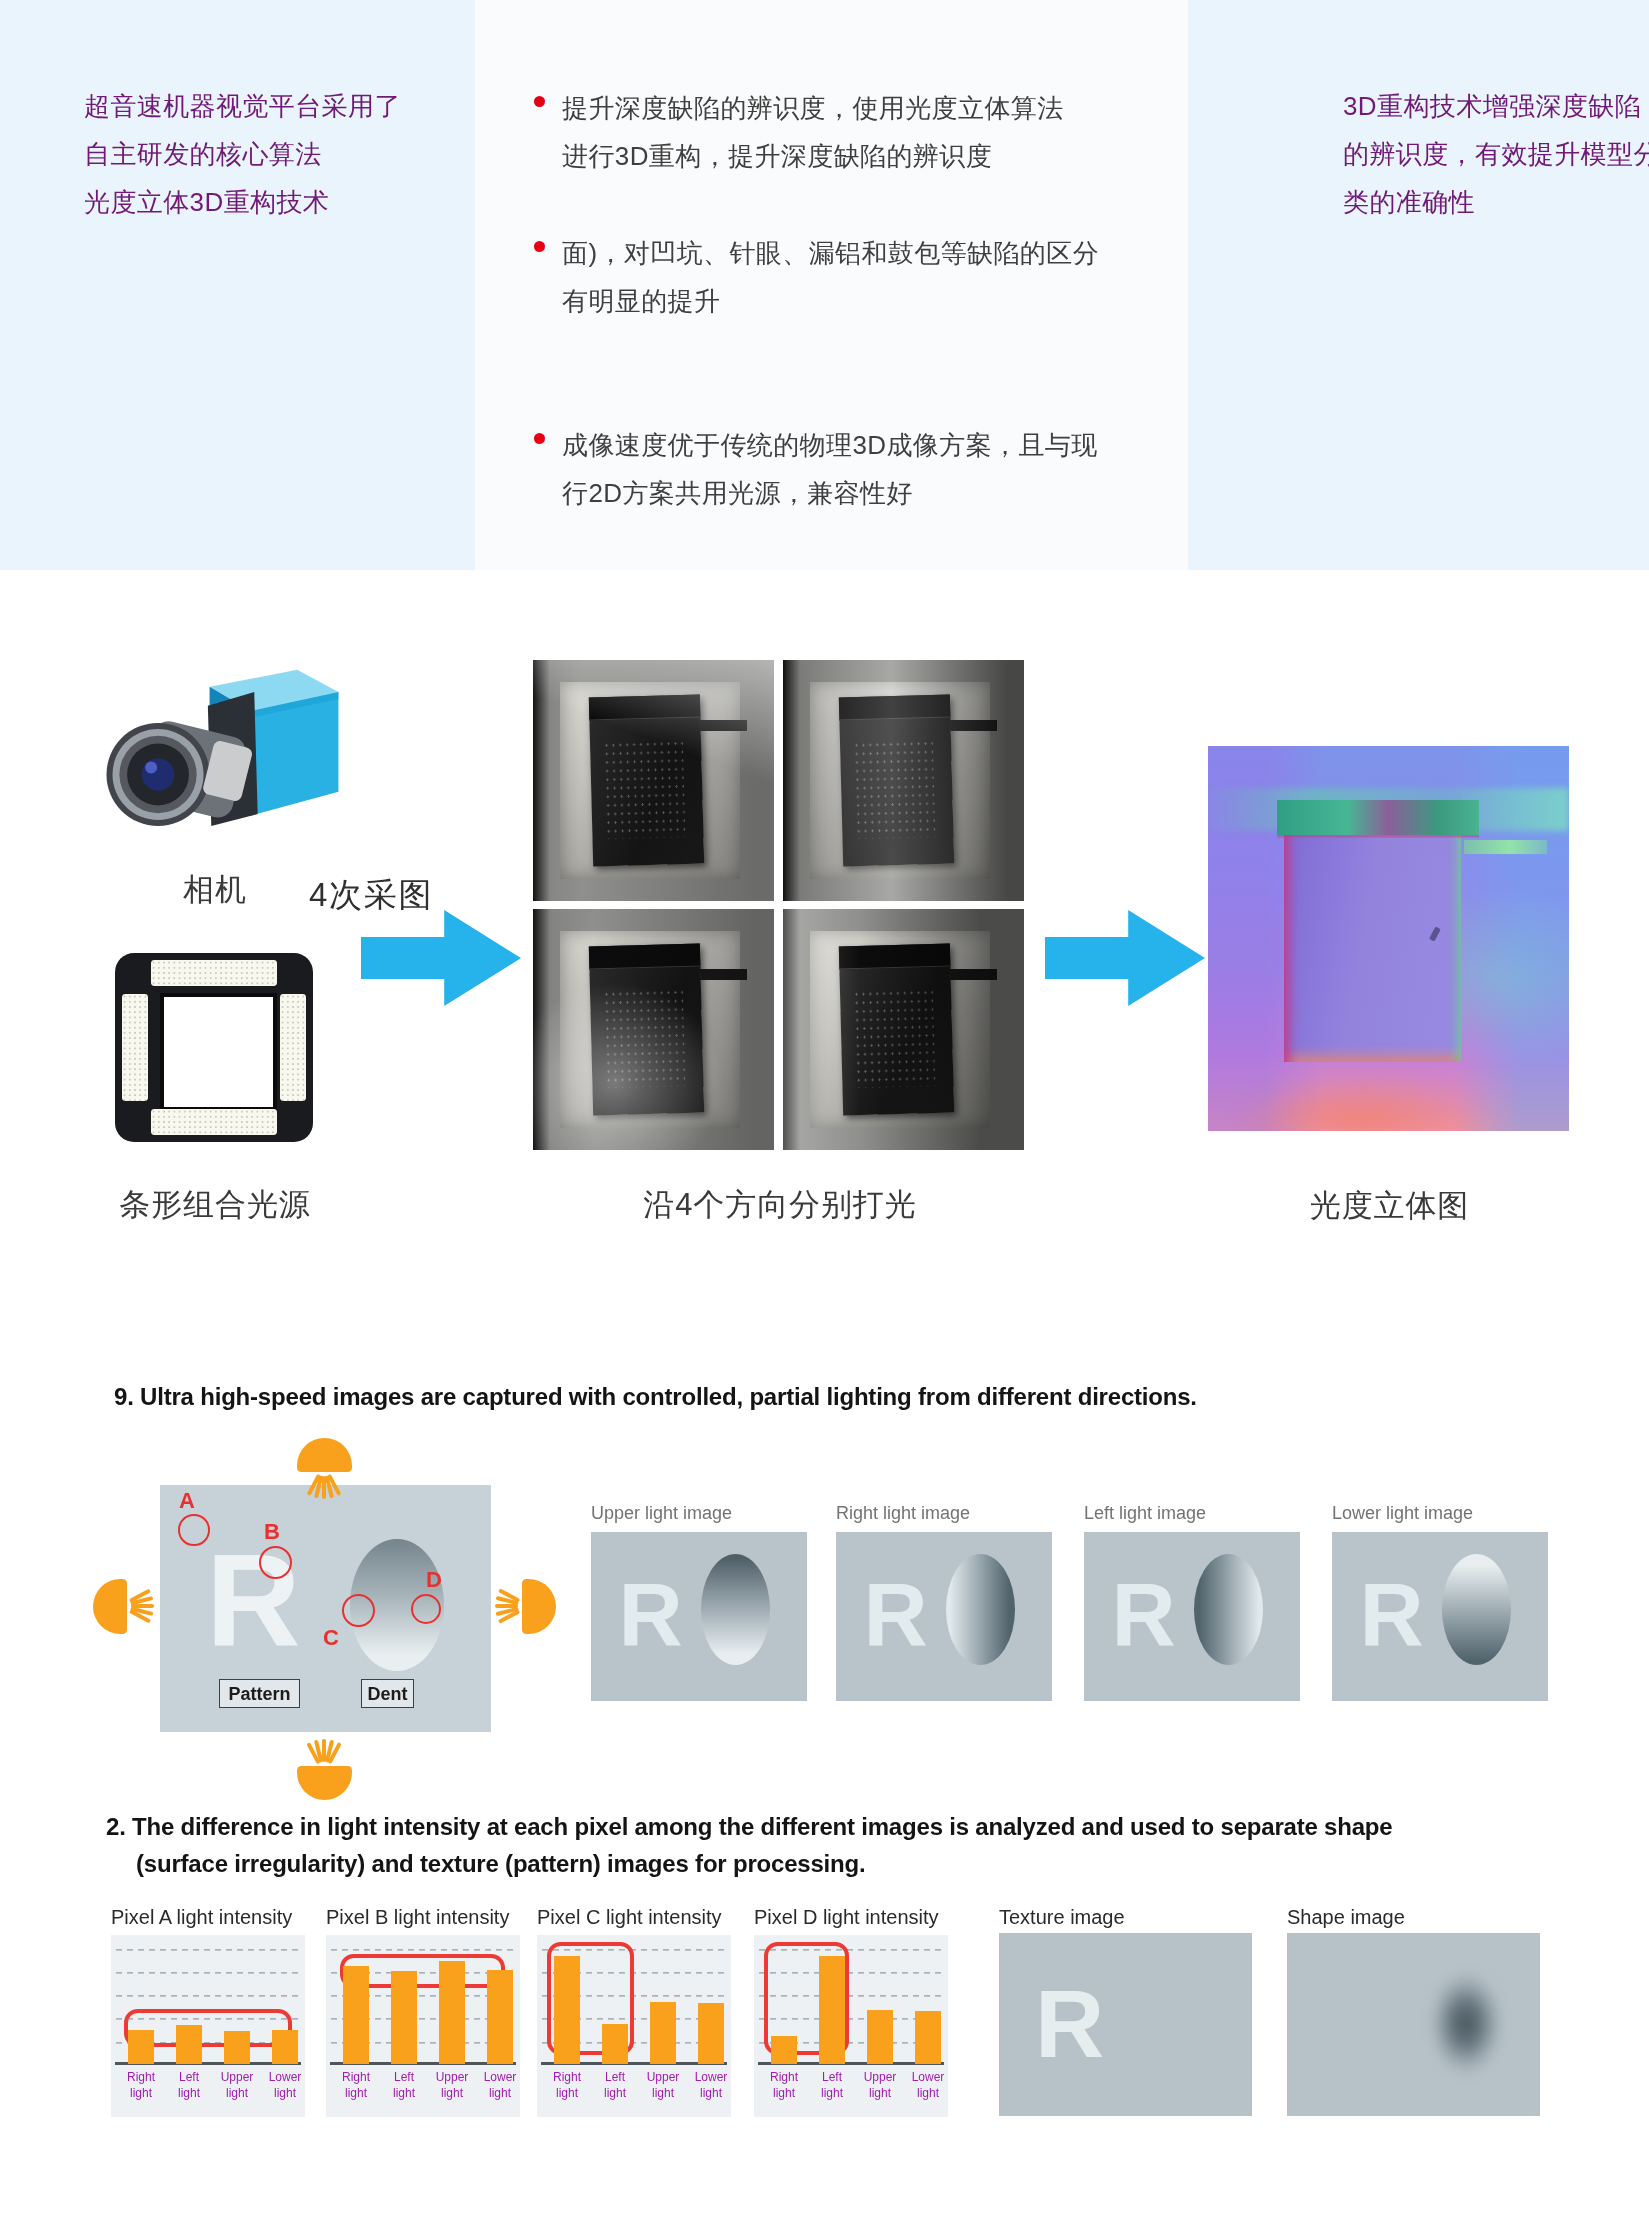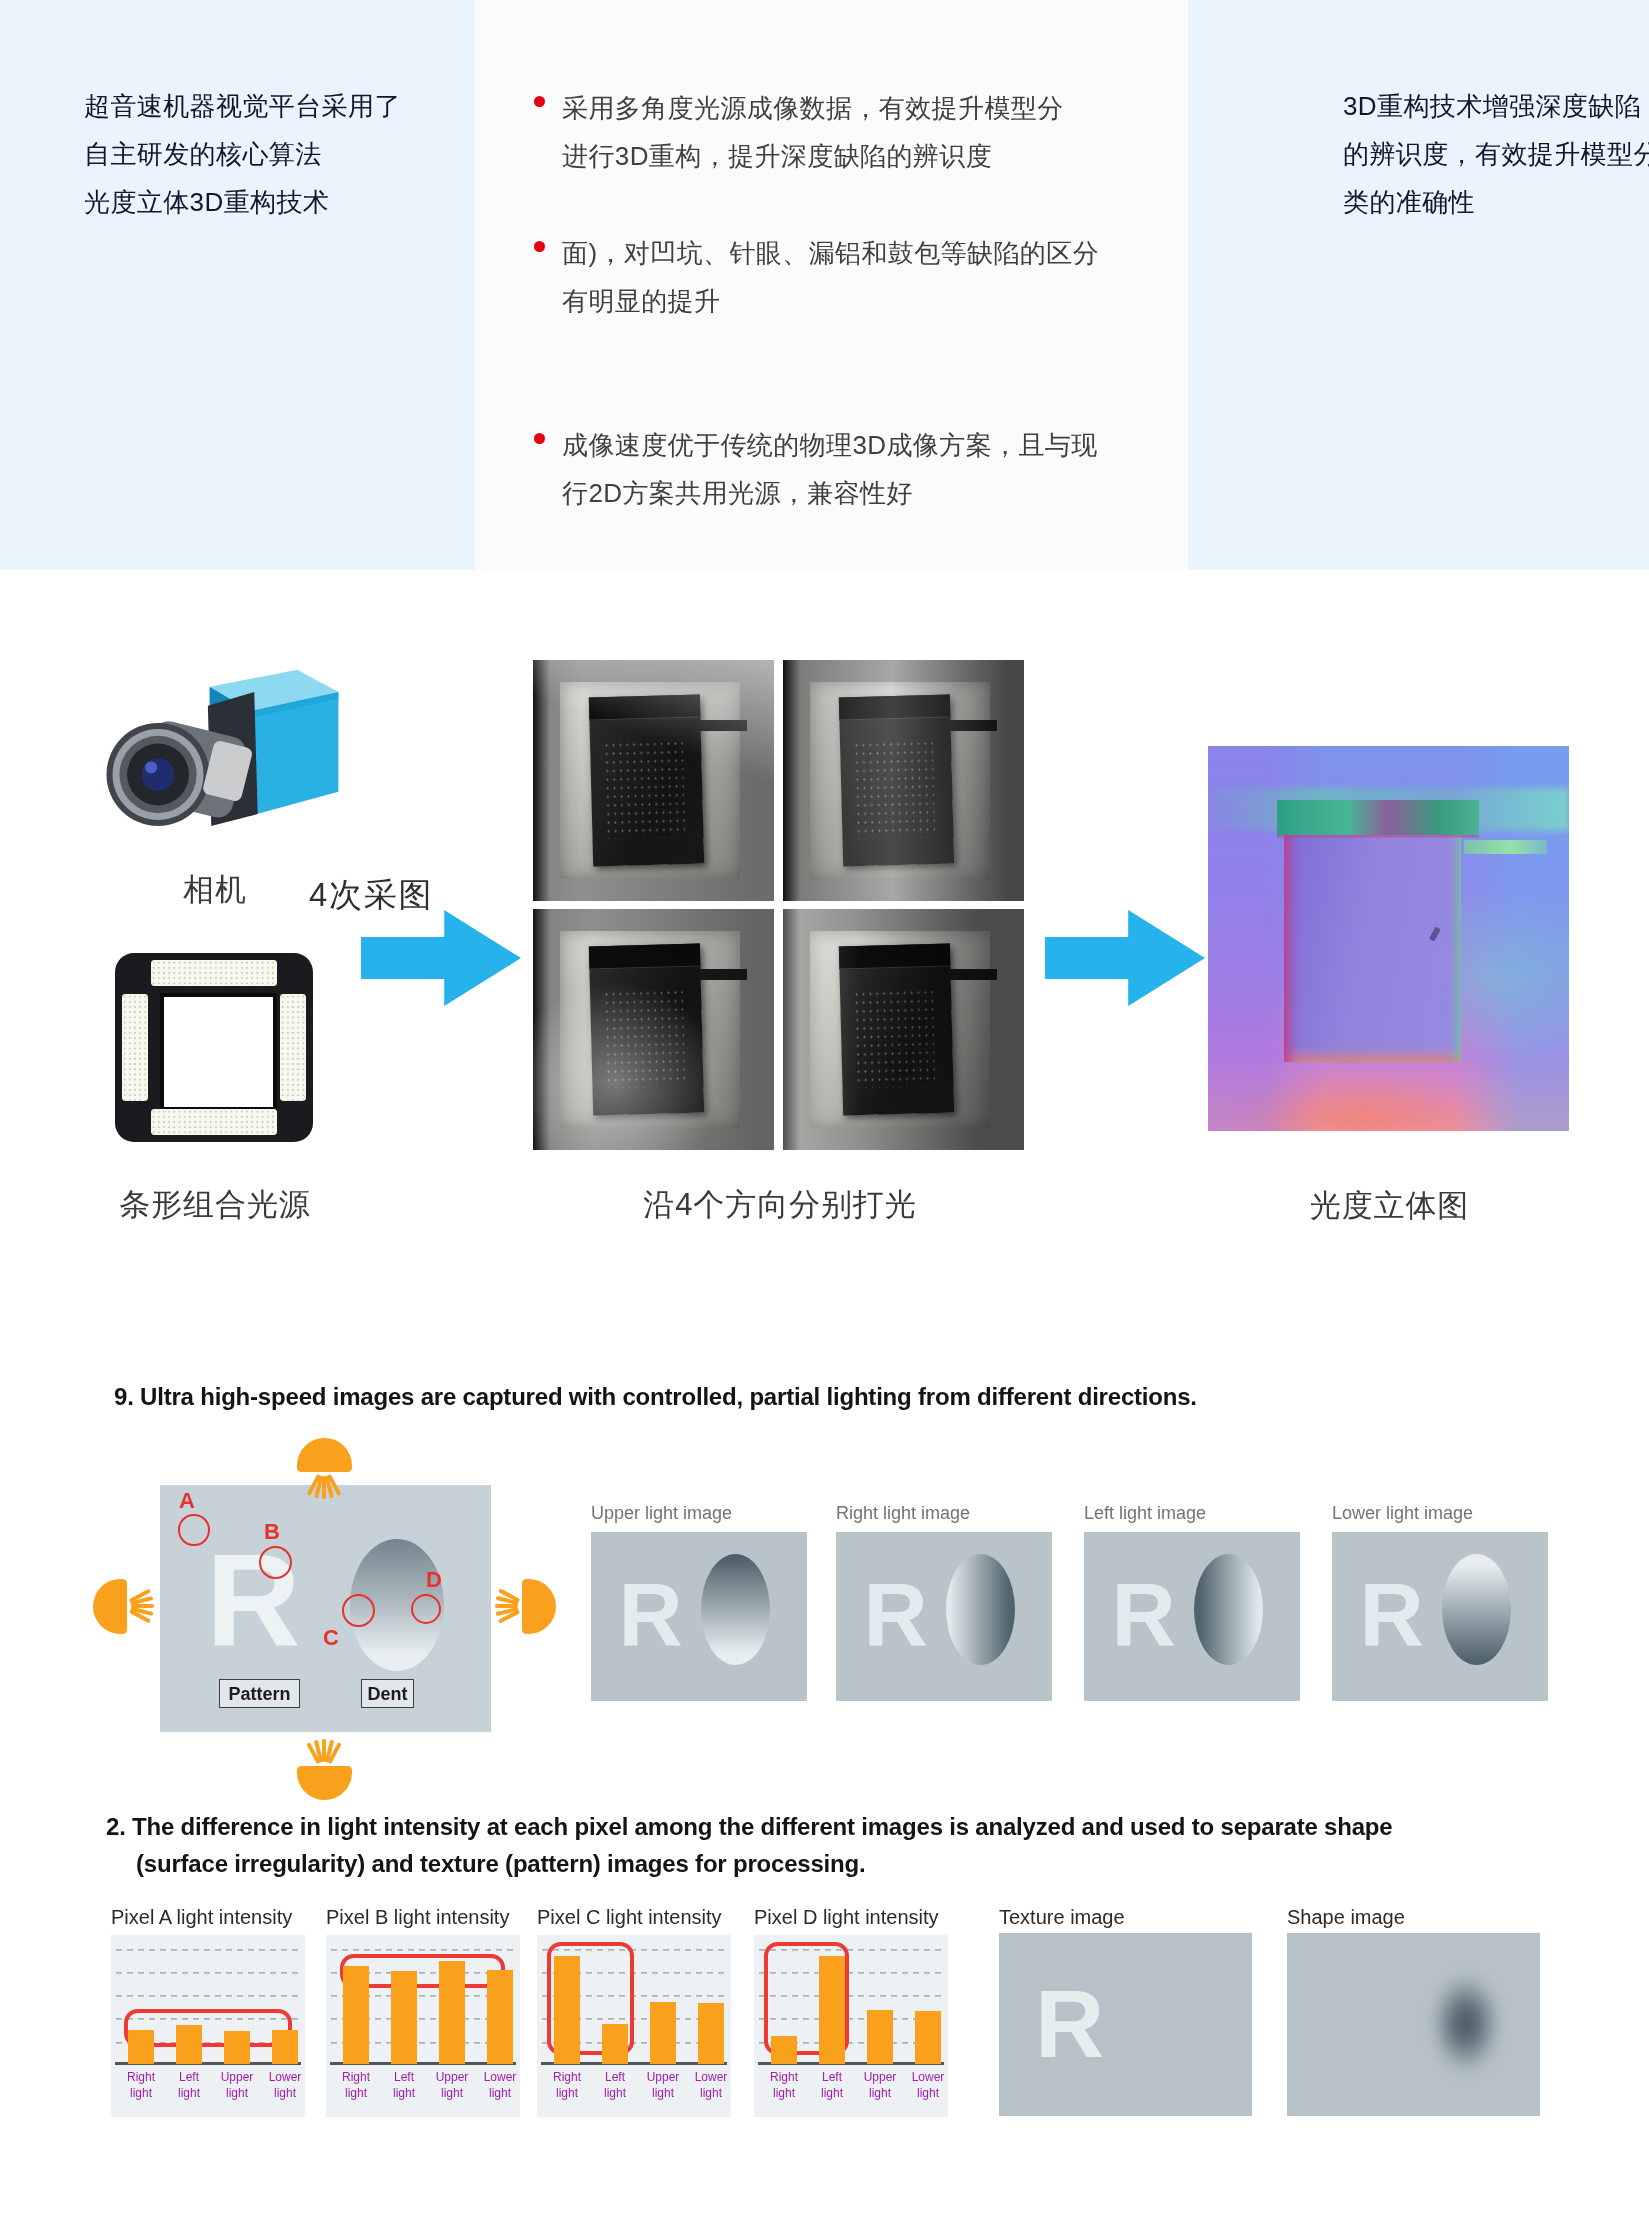--- a/index.html
+++ b/index.html
@@ -5,21 +5,21 @@
   html,body{margin:0;padding:0;background:#ffffff;}
   body{font-family:"Liberation Sans","DejaVu Sans",sans-serif;color:#3f3f3f;}
   .page{position:relative;width:1649px;height:2227px;background:#ffffff;overflow:hidden;}
   .abs{position:absolute;}
 
   
   .panel{position:absolute;top:0;height:570px;}
   .panel-left{left:0;width:475px;background:#EAF4FD;}
   .panel-mid{left:475px;width:713px;background:#FAFBFC;}
   .panel-right{left:1188px;width:461px;background:#EAF4FD;}
-  .toptext{position:absolute;font-size:26px;line-height:48px;color:#0f172a;letter-spacing:0.4px;}
+  .toptext{position:absolute;font-size:26px;line-height:48px;color:#701a75;letter-spacing:0.4px;}
   .bullet{position:absolute;left:534px;width:584px;}
   .bullet .dot{position:absolute;left:0;top:12px;width:11px;height:11px;border-radius:50%;background:#E60012;}
   .bullet .blines{margin-left:28px;font-size:26px;line-height:48px;color:#3f3f3f;letter-spacing:0.4px;}
 
   
   .diag-label{position:absolute;font-size:31px;color:#3a3a3a;text-align:center;letter-spacing:0.9px;}
   .capture-label{position:absolute;font-size:33px;color:#2f2f2f;letter-spacing:1.7px;}
 
   
   .arrow{position:absolute;background:#26B2EA;
@@ -148,21 +148,21 @@
 
   <div class="toptext" style="left:84px;top:82px;width:378px;">
     <div>超音速机器视觉平台采用了</div>
     <div>自主研发的核心算法</div>
     <div>光度立体3D重构技术</div>
   </div>
 
   <div class="bullet" style="top:84px;">
     <span class="dot"></span>
     <div class="blines">
-      <div>采用多角度光源成像数据，有效提升模型分</div>
+      <div>提升深度缺陷的辨识度，使用光度立体算法</div>
       <div>进行3D重构，提升深度缺陷的辨识度</div>
     </div>
   </div>
   <div class="bullet" style="top:229px;">
     <span class="dot"></span>
     <div class="blines">
       <div>面)，对凹坑、针眼、漏铝和鼓包等缺陷的区分</div>
       <div>有明显的提升</div>
     </div>
   </div>

